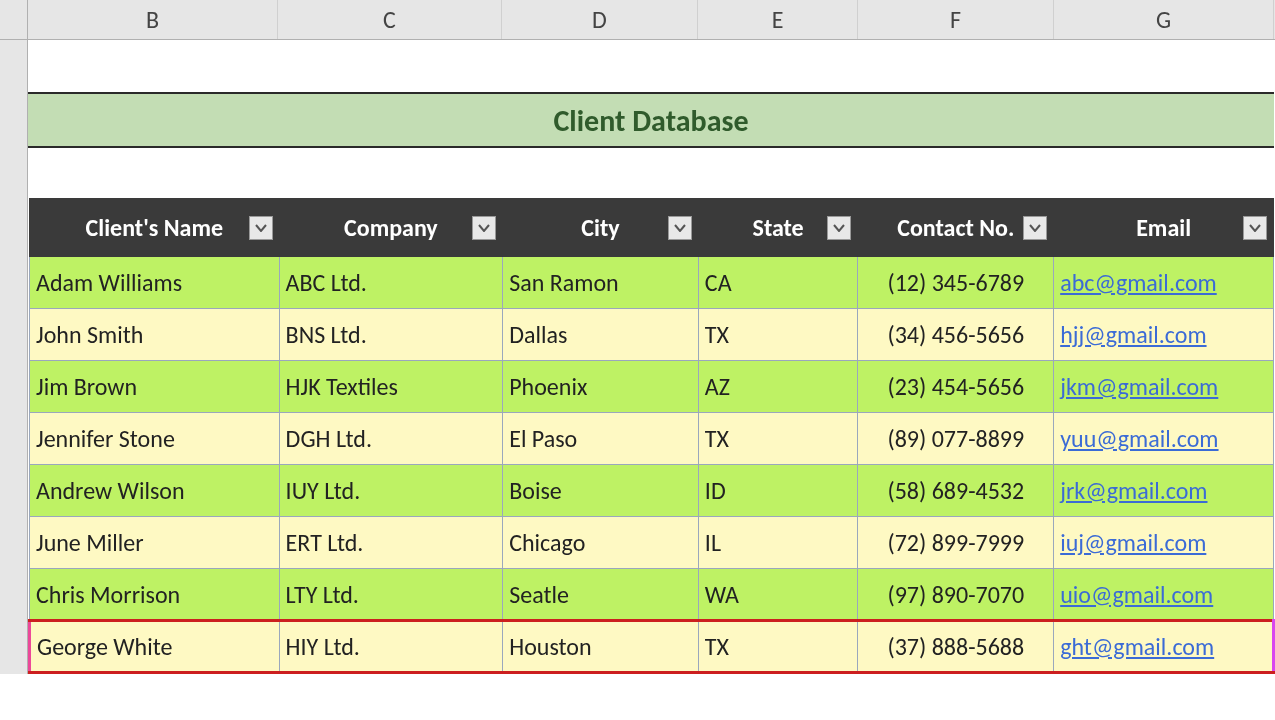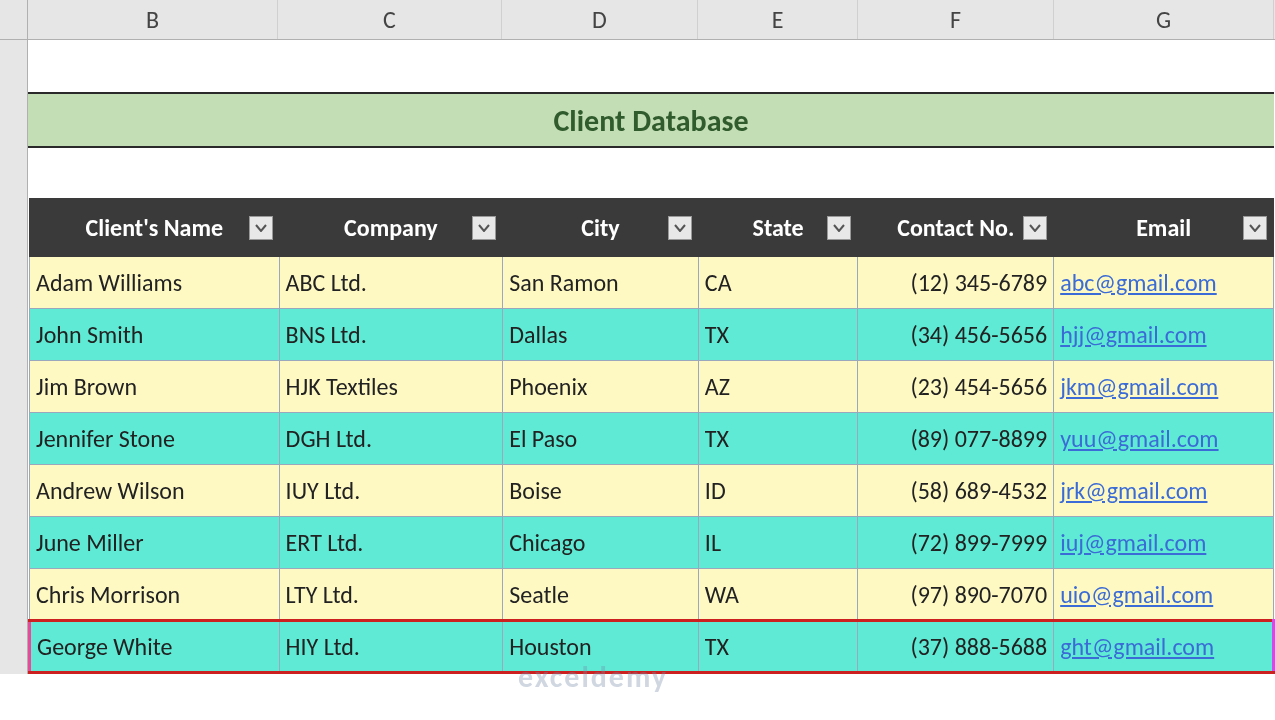--- a/index.html
+++ b/index.html
@@ -107,28 +107,28 @@
     justify-content: center;
     cursor: pointer;
   }
   .filter-btn svg { display: block; }
   .table td {
     border: 1px solid #9aa7bd;
     font-size: 24px;
     height: 52px;
     padding: 0 6px;
     color: #222;
-    background: #5eead4;
+    background: #fef9c3;
     white-space: nowrap;
     overflow: hidden;
   }
   .table tr.banded td {
-    background: #fef9c3;
-  }
-  .table td.right { text-align: right; }
+    background: #bef264;
+  }
+  .table td.right { text-align: center; }
   .table td.email a {
     color: #3b6bd6;
     text-decoration: underline;
   }
   .table tr.highlighted td {
     border-top: 3px solid #cc1f1f;
     border-bottom: 3px solid #cc1f1f;
   }
   .table tr.highlighted td:first-child {
     border-left: 3px solid #ec4899;
@@ -303,18 +303,17 @@
               <td>George White</td>
               <td>HIY Ltd.</td>
               <td>Houston</td>
               <td>TX</td>
               <td class="right">(37) 888-5688</td>
               <td class="email"><a href="#">ght@gmail.com</a></td>
             </tr>
           </tbody>
       </table>
 
-      <div class="watermark">exceldemy</div>
       <div class="watermark-sub">EXCEL · DATA · BI</div>
 
     </div>
   </div>
 </div>
 
 </body></html>

